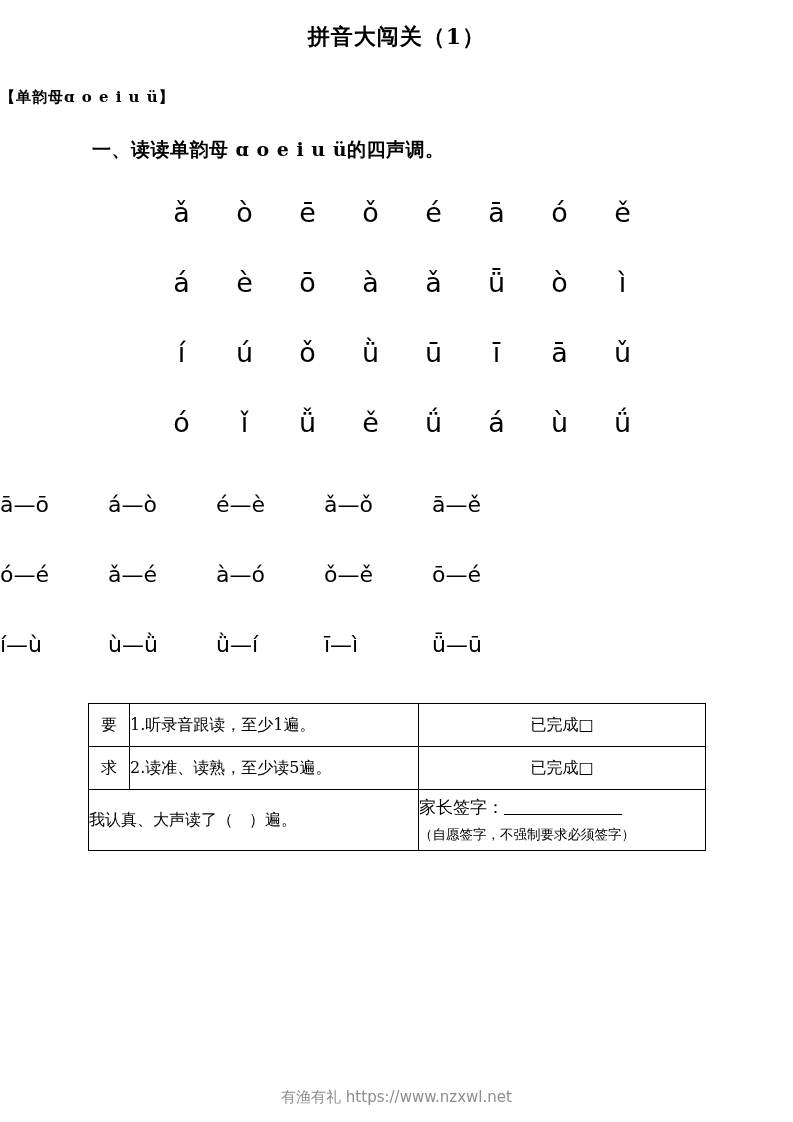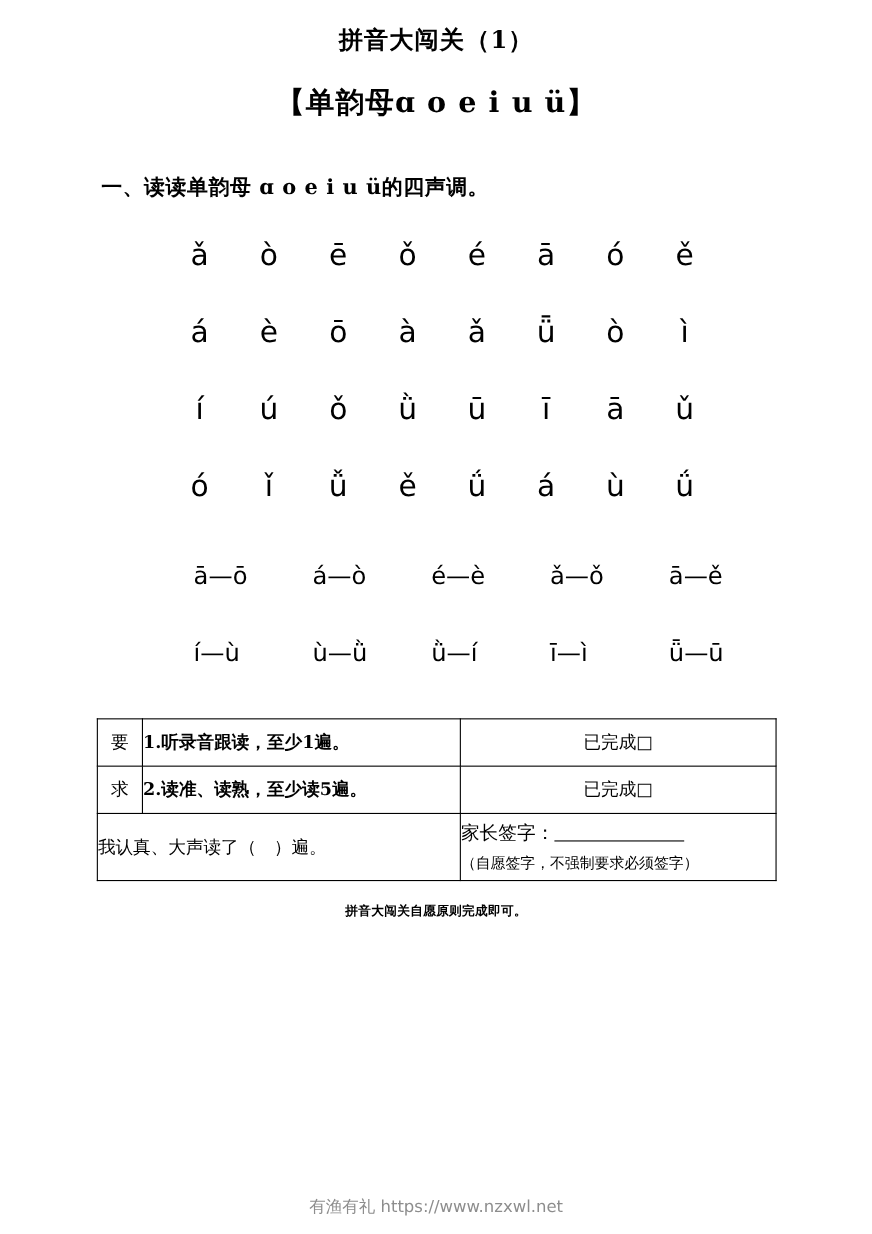--- a/index.html
+++ b/index.html
@@ -25,37 +25,36 @@
   
   .title {
     text-align: center;
     font-size: 22px;
     font-weight: bold;
     letter-spacing: 1px;
     margin-top: 22px;
     font-family: "DejaVu Serif", "Liberation Serif", serif;
   }
   .subtitle {
-    text-align: center;
-    font-size: 26px;
+    font-size: 15px;
     font-weight: bold;
     letter-spacing: 1px;
-    margin-top: 24px;
+    margin-top: 36px;
     font-family: "DejaVu Serif", "Liberation Serif", serif;
   }
 
   
   .section-heading {
     font-size: 19px;
     font-weight: bold;
     margin-left: 92px;
     font-family: "DejaVu Serif", "Liberation Serif", serif;
     letter-spacing: 0.5px;
   }
-  #section-one-heading { margin-top: 46px; }
+  #section-one-heading { margin-top: 30px; }
   #section-two-heading { margin-top: 26px; }
 
   
   .tone-block {
     margin-top: 14px;
     padding-left: 150px;
     padding-right: 120px;
   }
   .tone-row {
     display: flex;
@@ -67,22 +66,20 @@
     width: 63px;
     text-align: center;
     font-size: 27px;
     font-family: "DejaVu Sans", "Liberation Sans", sans-serif;
     line-height: 1;
   }
 
   
   .compare-block {
     margin-top: 12px;
-    padding-left: 140px;
-    margin-left: 36px;
   }
   .compare-row {
     display: flex;
     height: 70px;
     align-items: center;
   }
   .compare-pair {
     width: 108px;
     font-size: 22px;
     font-family: "DejaVu Sans", "Liberation Sans", sans-serif;
@@ -110,21 +107,20 @@
     width: 40px;
     text-align: center;
     font-size: 17px;
     height: 42px;
   }
   td.req-text {
     width: 288px;
     padding-left: 10px;
     height: 42px;
     font-size: 16.5px;
-    font-weight: bold;
   }
   td.req-done {
     text-align: center;
     font-size: 17px;
     height: 42px;
     margin-top: 12px;
   }
   td.self-report {
     height: 60px;
     padding-left: 12px;
@@ -231,20 +227,27 @@
   </div>
 
 
   <div class="compare-block">
     <div class="compare-row">
       <span class="compare-pair">ā—ō</span>
       <span class="compare-pair">á—ò</span>
       <span class="compare-pair">é—è</span>
       <span class="compare-pair">ǎ—ǒ</span>
       <span class="compare-pair">ā—ě</span>
+    </div>
+    <div class="compare-row">
+      <span class="compare-pair">ó—é</span>
+      <span class="compare-pair">ǎ—é</span>
+      <span class="compare-pair">à—ó</span>
+      <span class="compare-pair">ǒ—ě</span>
+      <span class="compare-pair">ō—é</span>
     </div>
     <div class="compare-row">
       <span class="compare-pair">í—ù</span>
       <span class="compare-pair">ù—ǜ</span>
       <span class="compare-pair">ǜ—í</span>
       <span class="compare-pair">ī—ì</span>
       <span class="compare-pair">ǖ—ū</span>
     </div>
   </div>
 
@@ -267,17 +270,16 @@
           <div class="sign-line">
             <span>家长签字：</span><span class="sign-underline"></span>
           </div>
           <div class="sign-note">（自愿签字，不强制要求必须签字）</div>
         </td>
       </tr>
     </tbody>
       </table>
   </div>
 
-  <div class="footer-note">拼音大闯关自愿原则完成即可。</div>
 
   <div class="watermark">有渔有礼 https://www.nzxwl.net</div>
 
 </div>
 
 </body></html>

